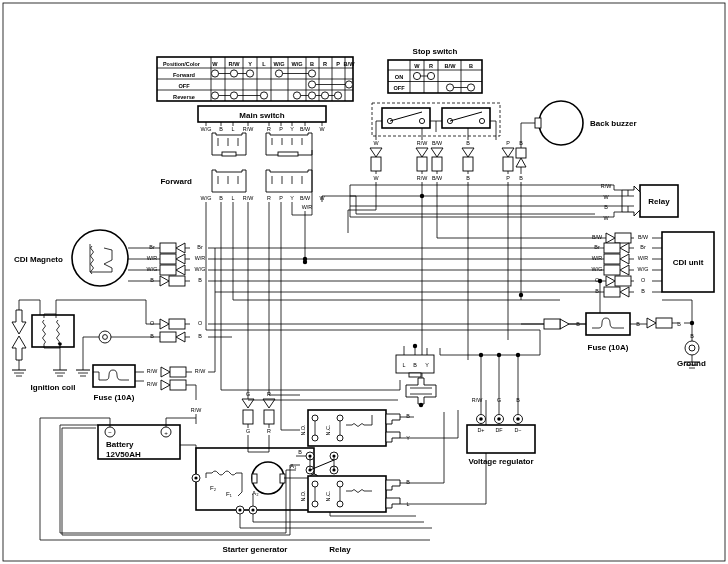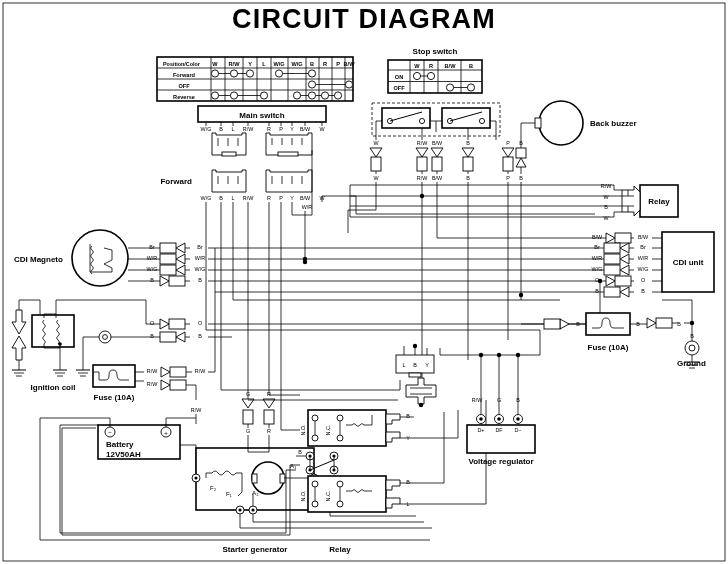--- a/index.html
+++ b/index.html
@@ -45,21 +45,20 @@
   .box-t{stroke:#000;stroke-width:0.9;fill:#fff;}
   .boxh{stroke:#000;stroke-width:1.6;fill:#fff;}
   .dot{fill:#000;}
   .conn{stroke:#000;stroke-width:0.9;fill:#fff;}
 </style>
 </head>
 <body>
 
 <div id="page">
 
-  <div id="page-title">CIRCUIT DIAGRAM</div>
 
   <svg id="diagram" viewBox="0 0 728 564">
     <defs>
       <marker id="none"></marker>
     </defs>
 
     <rect x="3" y="3" width="722" height="558" class="wire-t" stroke="#000" fill="none"></rect>
 
     <g>
       <rect x="157" y="57" width="196" height="44" class="boxh"></rect>

